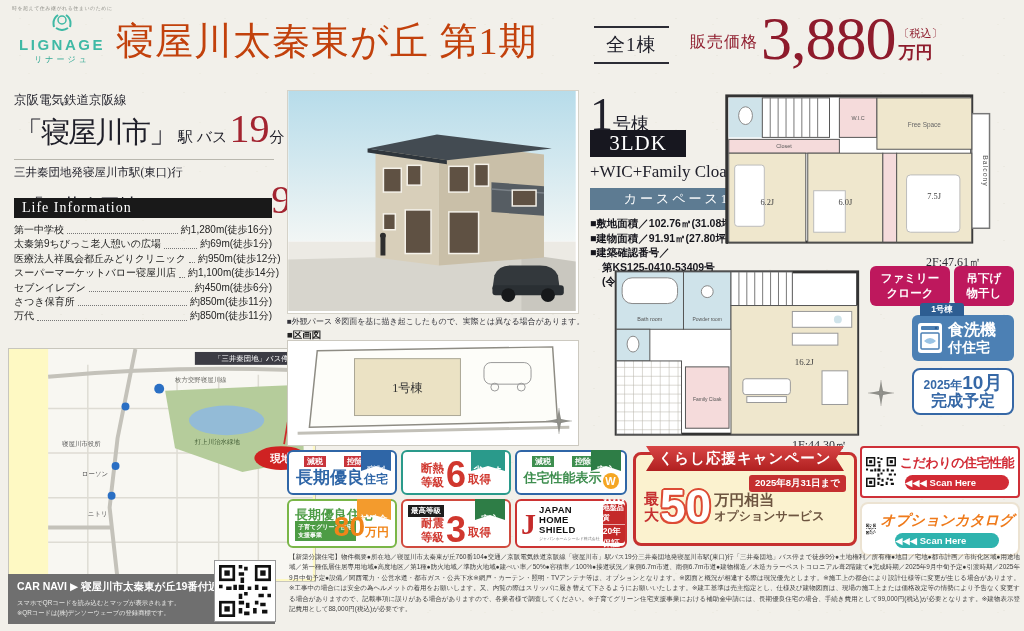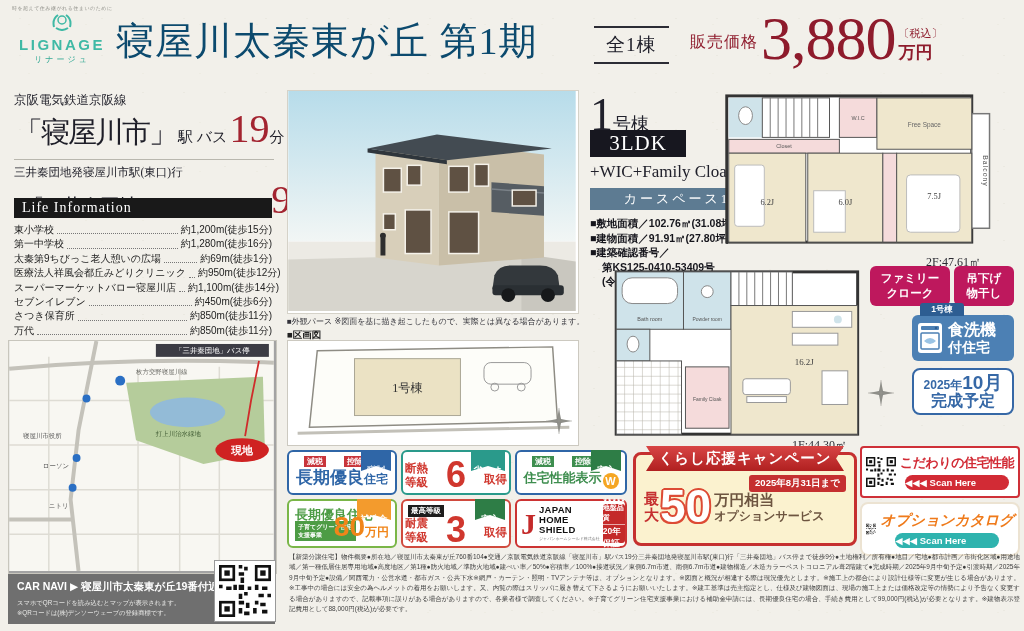--- a/index.html
+++ b/index.html
@@ -9,21 +9,21 @@
         background-image:radial-gradient(#e7e4da 1px,transparent 1px),radial-gradient(#eceadf 1px,transparent 1px);
         background-size:41px 37px,57px 49px;opacity:.55;}
   .abs{position:absolute;}
   .serif{font-family:"Liberation Serif","DejaVu Serif",serif;}
 
   
   .logo{left:12px;top:5px;width:100px;text-align:center;color:#3fb9a5;}
   .tagline{font-size:5px;color:#90908a;letter-spacing:.5px;white-space:nowrap;}
   .logoname{font-size:15px;font-weight:bold;letter-spacing:2.5px;margin-top:1px;}
   .logofuri{font-size:8px;letter-spacing:3px;margin-top:1px;color:#35a995;}
-  .title{left:116px;top:16px;font-size:38px;letter-spacing:1px;color:#0c4a6e;white-space:nowrap;font-weight:500;text-align:right;}
+  .title{left:116px;top:16px;font-size:38px;letter-spacing:1px;color:#c2410c;white-space:nowrap;font-weight:500;text-align:right;}
   .units{left:594px;top:26px;padding:4px 12px;border-top:2px solid #2c2c35;border-bottom:2px solid #2c2c35;
          font-size:19px;color:#20202b;letter-spacing:1px;}
   .price{left:690px;top:2px;display:flex;align-items:flex-start;color:#8e1b2c;}
   .plabel{font-size:16px;margin-top:30px;letter-spacing:1px;}
   .pvalue{font-size:62px;line-height:72px;letter-spacing:-1px;margin:0 3px;}
   .pside{display:flex;flex-direction:column;margin-top:24px;}
   .ptax{font-size:11px;} .punit{font-size:17px;font-weight:bold;}
 
   
   .access{left:14px;top:92px;width:260px;color:#1e1e28;}
@@ -38,21 +38,21 @@
 
   .lifeinfo{left:14px;top:198px;width:258px;}
   .li-title{background:#191919;color:#fff;font-size:14px;line-height:20px;padding-left:8px;letter-spacing:1px;
             font-family:"Liberation Serif","DejaVu Serif",serif;}
   .li-rows{margin-top:5px;}
   .li-row{display:flex;align-items:flex-end;font-size:10px;color:#222;line-height:14.4px;}
   .li-name{white-space:nowrap;}
   .leader{flex:1;border-bottom:1.5px dotted #777;margin:0 3px 3px;min-width:6px;}
   .li-dist{white-space:nowrap;}
 
-  .map{left:8px;top:340px;width:267px;height:232px;background:#a3a3a3;border:1px solid #c8c6bd;}
+  .map{left:8px;top:348px;width:267px;height:232px;background:#fef9c3;border:1px solid #c8c6bd;padding-left:39px;}
   .carnavi{left:8px;top:574px;width:267px;height:50px;background:#6f6f6f;color:#fff;
            padding:6px 66px 0 9px;box-sizing:border-box;}
   .cn-main{font-weight:bold;font-size:10.5px;white-space:nowrap;}
   .cn-note{font-size:6.3px;color:#e8e8e6;margin-top:4px;line-height:1.6;white-space:nowrap;}
   .cn-qr{left:214px;top:560px;width:62px;height:62px;background:#fff;border:1px solid #999;padding:4px;box-sizing:border-box;}
 
   
   .render{left:287px;top:90px;width:290px;height:222px;border:1px solid #d5d2c8;background:#fff;}
   .render-cap{left:287px;top:316px;width:300px;font-size:8px;color:#33333a;white-space:nowrap;}
   .sp-label{left:287px;top:329px;font-size:9.5px;font-weight:bold;color:#222;}
@@ -104,21 +104,21 @@
   .pb-tags{position:absolute;left:15px;top:4px;display:flex;gap:18px;}
   .pb-tags span{background:#c8353b;color:#fff;font-size:8px;line-height:11px;padding:0 3px;font-weight:bold;}
   .pb3 .pb-tags span{background:#3e8e4f;}
   .rib{position:absolute;right:4px;top:-2px;width:30px;height:21px;color:#fff;font-weight:bold;font-size:9px;
        text-align:center;padding-top:14px;box-sizing:border-box;
        clip-path:polygon(0 0,100% 0,100% 100%,50% 76%,0 100%);}
   .rib-blue{background:#2f66a7;} .rib-teal{background:#2a9a8b;width:34px;font-size:10px;}
   .rib-green{background:#2e7d46;} .rib-orange{background:#f39b2d;width:34px;}
   .pb-main{position:absolute;left:0;right:0;bottom:4px;text-align:center;font-weight:900;}
   .pb1 .pb-main{color:#2f66a7;} .bigt{font-size:17px;} .smt{font-size:12px;}
-  .pb-flex{position:absolute;inset:0;display:flex;align-items:center;justify-content:center;gap:18px;
+  .pb-flex{position:absolute;inset:0;display:flex;align-items:center;justify-content:center;gap:2px;
            color:#d0372e;font-weight:900;}
   .v2{display:flex;flex-direction:column;font-size:11.5px;line-height:1.15;margin-top:6px;}
   .n2{font-size:36px;line-height:1;margin-top:4px;}
   .t2{font-size:11.5px;align-self:flex-end;margin-bottom:6px;}
   .m3{font-size:13px;color:#3e8e4f;font-weight:900;}
   .w3{display:inline-block;width:16px;height:16px;border-radius:50%;background:#f5a623;color:#fff;font-weight:900;
       font-size:11px;line-height:16px;text-align:center;vertical-align:-3px;margin-left:1px;}
   .m4{position:absolute;left:6px;top:5px;color:#4d9c45;font-weight:900;font-size:13px;}
   .p4{position:absolute;left:6px;bottom:5px;background:#4d9c45;color:#fff;font-size:6px;line-height:1.35;
       padding:2px 3px;display:flex;flex-direction:column;font-weight:bold;}
@@ -206,25 +206,20 @@
       <span class="a-st2">「三井秦団地」</span>
       <span class="a-mode">バス停まで 徒歩</span>
       <span class="a-min">9</span>
       <span class="a-mu">分</span>
     </div>
   </div>
 
   <div class="abs lifeinfo">
     <div class="li-title">Life Information</div>
     <div class="li-rows">
-      <div class="li-row">
-          <span class="li-name">東小学校</span>
-          <span class="leader"></span>
-          <span class="li-dist">約1,200m(徒歩15分)</span>
-        </div>
       <div class="li-row">
           <span class="li-name">第一中学校</span>
           <span class="leader"></span>
           <span class="li-dist">約1,280m(徒歩16分)</span>
         </div>
       <div class="li-row">
           <span class="li-name">太秦第9ちびっこ老人憩いの広場</span>
           <span class="leader"></span>
           <span class="li-dist">約69m(徒歩1分)</span>
         </div>

